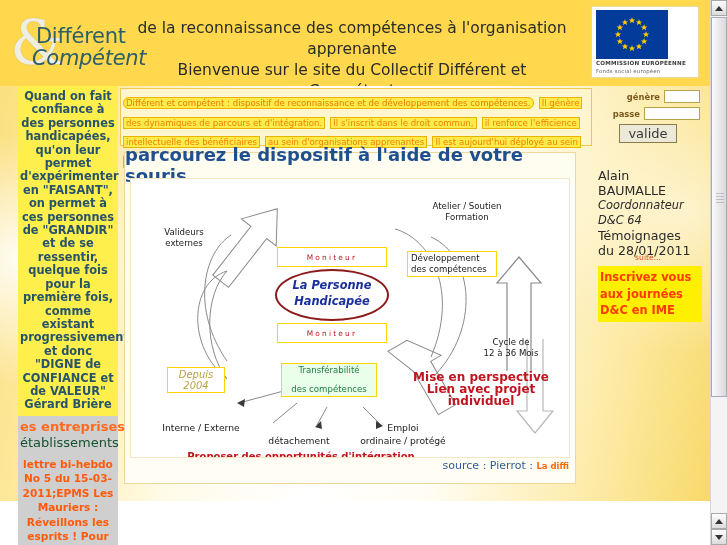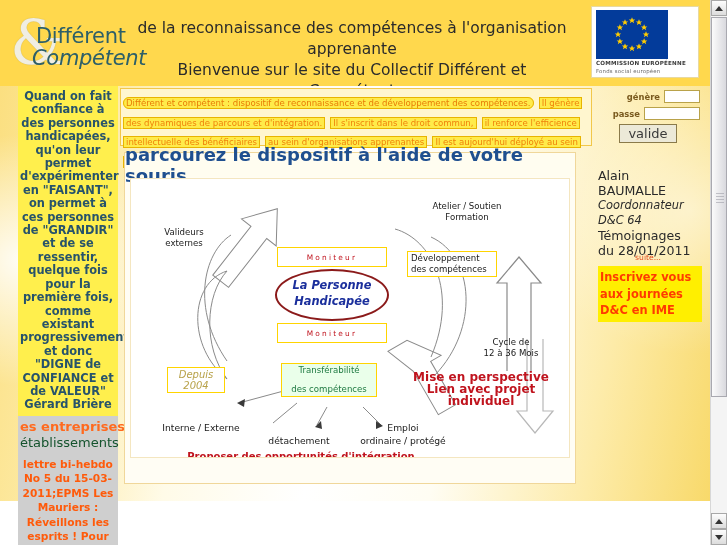--- a/index.html
+++ b/index.html
@@ -398,20 +398,23 @@
 
           <div class="dlabel plain" style="left:216px;top:242px;width:112px;font-size:9.2px;line-height:13px;">
             <div>Emploi</div>
             <div>ordinaire / protégé</div>
           </div>
 
           <div class="redtxt" style="position:absolute;left:40px;top:272px;width:260px;font-size:10px;">Proposer des opportunités d'intégration</div>
 
         </div>
 
+        <div id="source-line">
+          <span class="pierrot">source : Pierrot : </span><span class="ladiff">La diffi</span>
+        </div>
 
       </div>
     </div>
 
     <div id="right-col">
 
       <div id="login-box">
         <div class="lrow">
           <label>génère</label>
           <input id="acces-input" type="text" value="" style="">

